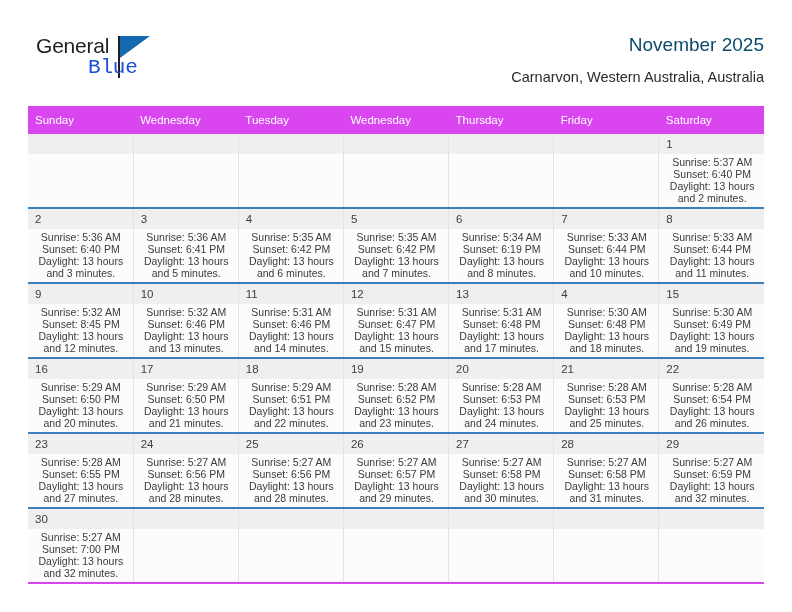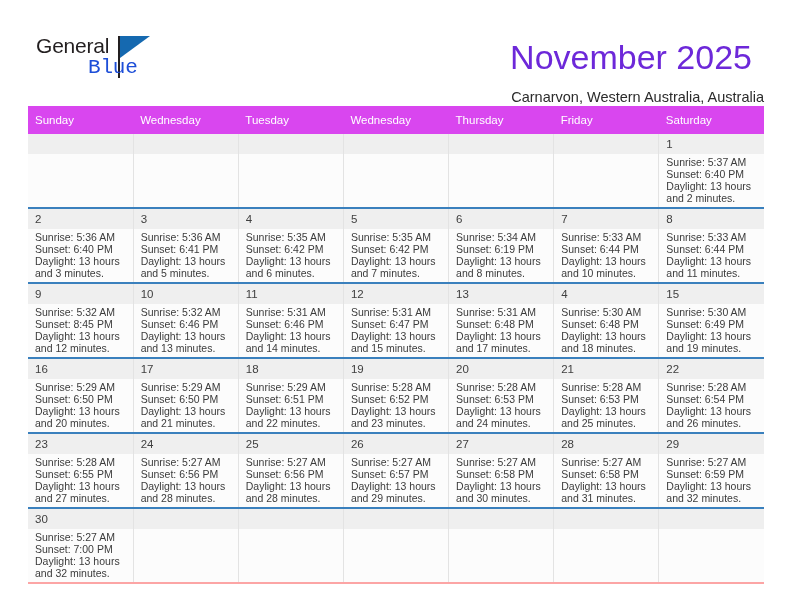--- a/index.html
+++ b/index.html
@@ -74,26 +74,26 @@
     background: #231f20;
   }
 
   .titles {
     position: absolute;
     right: 0;
     top: 0;
     text-align: right;
   }
   .month-title {
-    font-size: 34px;
-    color: #6d28d9;
+    font-size: 19px;
+    color: #0c4a6e;
     line-height: 34px;
     white-space: nowrap;
     font-weight: normal;
-    margin: 12px;
+    margin: 0;
   }
   .location {
     font-size: 14.5px;
     color: #2b2b2b;
     line-height: 22px;
     white-space: nowrap;
     margin: 4px 0 0 10px;
     font-weight: normal;
   }
 
@@ -126,37 +126,38 @@
     vertical-align: top;
     padding: 0;
     height: 73px;
     border-bottom: 2px solid #3a80bd;
     border-right: 1px solid #e3e3e3;
     background: #fcfcfc;
   }
   td.day.last-col { border-right: none; }
   td.day.empty { background: #fcfcfc; }
 
-  tr.week:last-child td.day { border-bottom: 2px solid #fca5a5; }
+  tr.week:last-child td.day { border-bottom: 2px solid #d946ef; }
 
   .daynum {
     background: #efefef;
     font-size: 11.5px;
     color: #404040;
     padding: 3px 0 3px 7px;
     height: 14px;
     line-height: 14px;
   }
   td.day.empty .daynum { background: #efefef; color: transparent; }
 
   .info {
     padding: 3px 6px 0 7px;
     font-size: 10.5px;
     line-height: 11.9px;
     color: #3b3b3b;
+    text-align: center;
   }
   .info div { white-space: nowrap; }
 </style>
 </head>
 <body>
 
 <div class="page">
 
   <div class="top">
 

